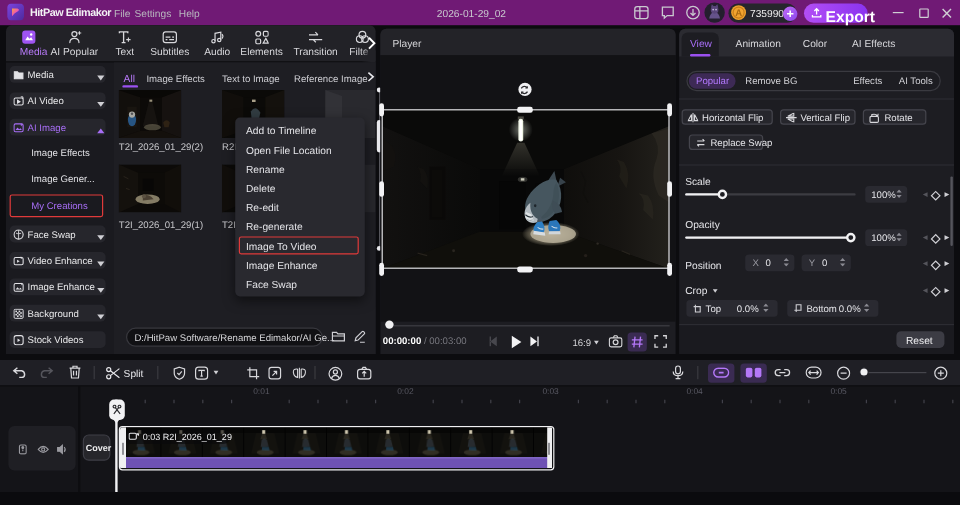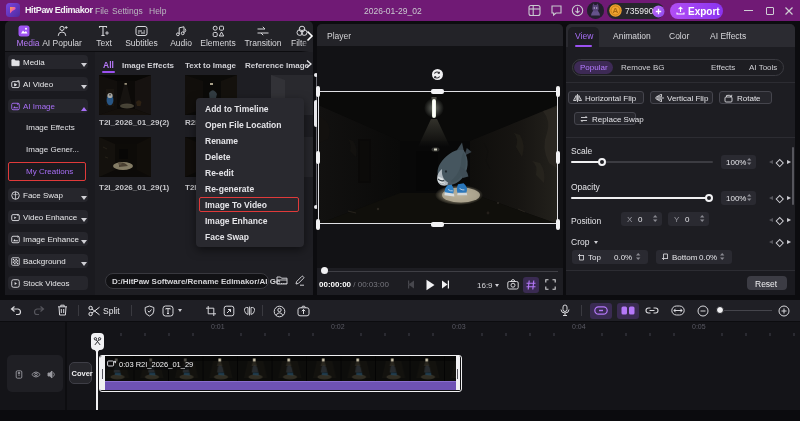--- a/index.html
+++ b/index.html
@@ -87,21 +87,21 @@
             <stop offset="1" stop-color="#8b46ee"></stop>
           </linearGradient>
         </defs>
     <circle cx="6.5" cy="6.5" r="6" fill="url(#plusg)"></circle>
     <path d="M6.5 3.8 v5.4 M3.8 6.5 h5.4" stroke="#fff" stroke-width="1.3"></path>
   </svg>
   <div class="abs" style="left:670px;top:3px;width:53px;height:15.5px;border-radius:8px;background:linear-gradient(90deg,#b24ef5,#8a33f0);"></div>
   <svg class="abs" style="left:676px;top:6px;" width="9" height="9" viewBox="0 0 9 9" fill="none" stroke="#fff" stroke-width="1.1">
     <path d="M4.5 6 V1.5 M2.6 3.2 L4.5 1.3 L6.4 3.2 M1 6.5 V8 H8 V6.5"></path>
   </svg>
-  <div class="txt" style="left:688px;top:6px;font-size:10px;font-weight:bold;color:#fff;">Export</div>
+  <div class="txt" style="left:688px;top:6px;font-size:13px;font-weight:bold;color:#fff;">Export</div>
   <div class="abs" style="left:744px;top:10px;width:9px;height:1.2px;background:#cfcfd4;"></div>
   <div class="abs" style="left:766px;top:6.5px;width:8px;height:8px;border:1.2px solid #cfcfd4;border-radius:1px;"></div>
   <svg class="abs" style="left:784px;top:6px;" width="10" height="10" viewBox="0 0 10 10" stroke="#cfcfd4" stroke-width="1.2">
     <path d="M1.5 1.5 L8.5 8.5 M8.5 1.5 L1.5 8.5"></path>
   </svg>
 </div>
 
 <div class="abs" id="tabstrip" style="left:5px;top:21px;width:308px;height:30px;background:#222227;border-radius:5px 5px 0 0;">
 
   <svg class="abs" style="left:13px;top:4px;" width="12" height="12" viewBox="0 0 12 12">
@@ -238,21 +238,21 @@
   <div class="txt" style="left:18px;top:205px;font-size:8px;color:#e8e8ea;">Background</div>
   <div class="caret" style="left:76px;top:210px;"></div>
 
   <div class="abs sbrow" style="top:224px;"></div>
   <svg class="abs sbic" style="top:227px;" viewBox="0 0 10 10" fill="none" stroke="#e2e2e6" stroke-width="1">
     <rect x="0.8" y="0.8" width="8.4" height="8.4" rx="2"></rect>
     <path d="M4 3.4 l2.6 1.6 -2.6 1.6 Z" fill="#e2e2e6" stroke="none"></path>
   </svg>
   <div class="txt" style="left:18px;top:227px;font-size:8px;color:#e8e8ea;">Stock Videos</div>
 </div>
-<div class="abs" id="mediapanel" style="left:95px;top:52px;width:218px;height:243px;background:#1e1e23;overflow:hidden;font-weight:bold;">
+<div class="abs" id="mediapanel" style="left:95px;top:52px;width:218px;height:243px;background:#1e1e23;overflow:hidden;">
   <div class="txt" style="left:8px;top:8px;font-size:8.5px;color:#b679f7;">All</div>
   <div class="abs" style="left:7px;top:19px;width:13px;height:1.8px;background:#9b51f0;border-radius:1px;"></div>
   <div class="txt" style="left:27px;top:8.5px;font-size:8px;color:#cfcfd4;">Image Effects</div>
   <div class="txt" style="left:90px;top:8.5px;font-size:8px;color:#cfcfd4;">Text to Image</div>
   <div class="txt" style="left:150px;top:8.5px;font-size:8px;color:#cfcfd4;">Reference Image</div>
   <svg class="abs" style="left:210px;top:7px;" width="8" height="10" viewBox="0 0 8 10" fill="none" stroke="#e8e8ec" stroke-width="1.3">
     <path d="M2 1.5 L6 5 L2 8.5"></path>
   </svg>
 
   <svg class="abs" style="left:4px;top:23px;" width="52" height="40" viewBox="0 0 52 40">

